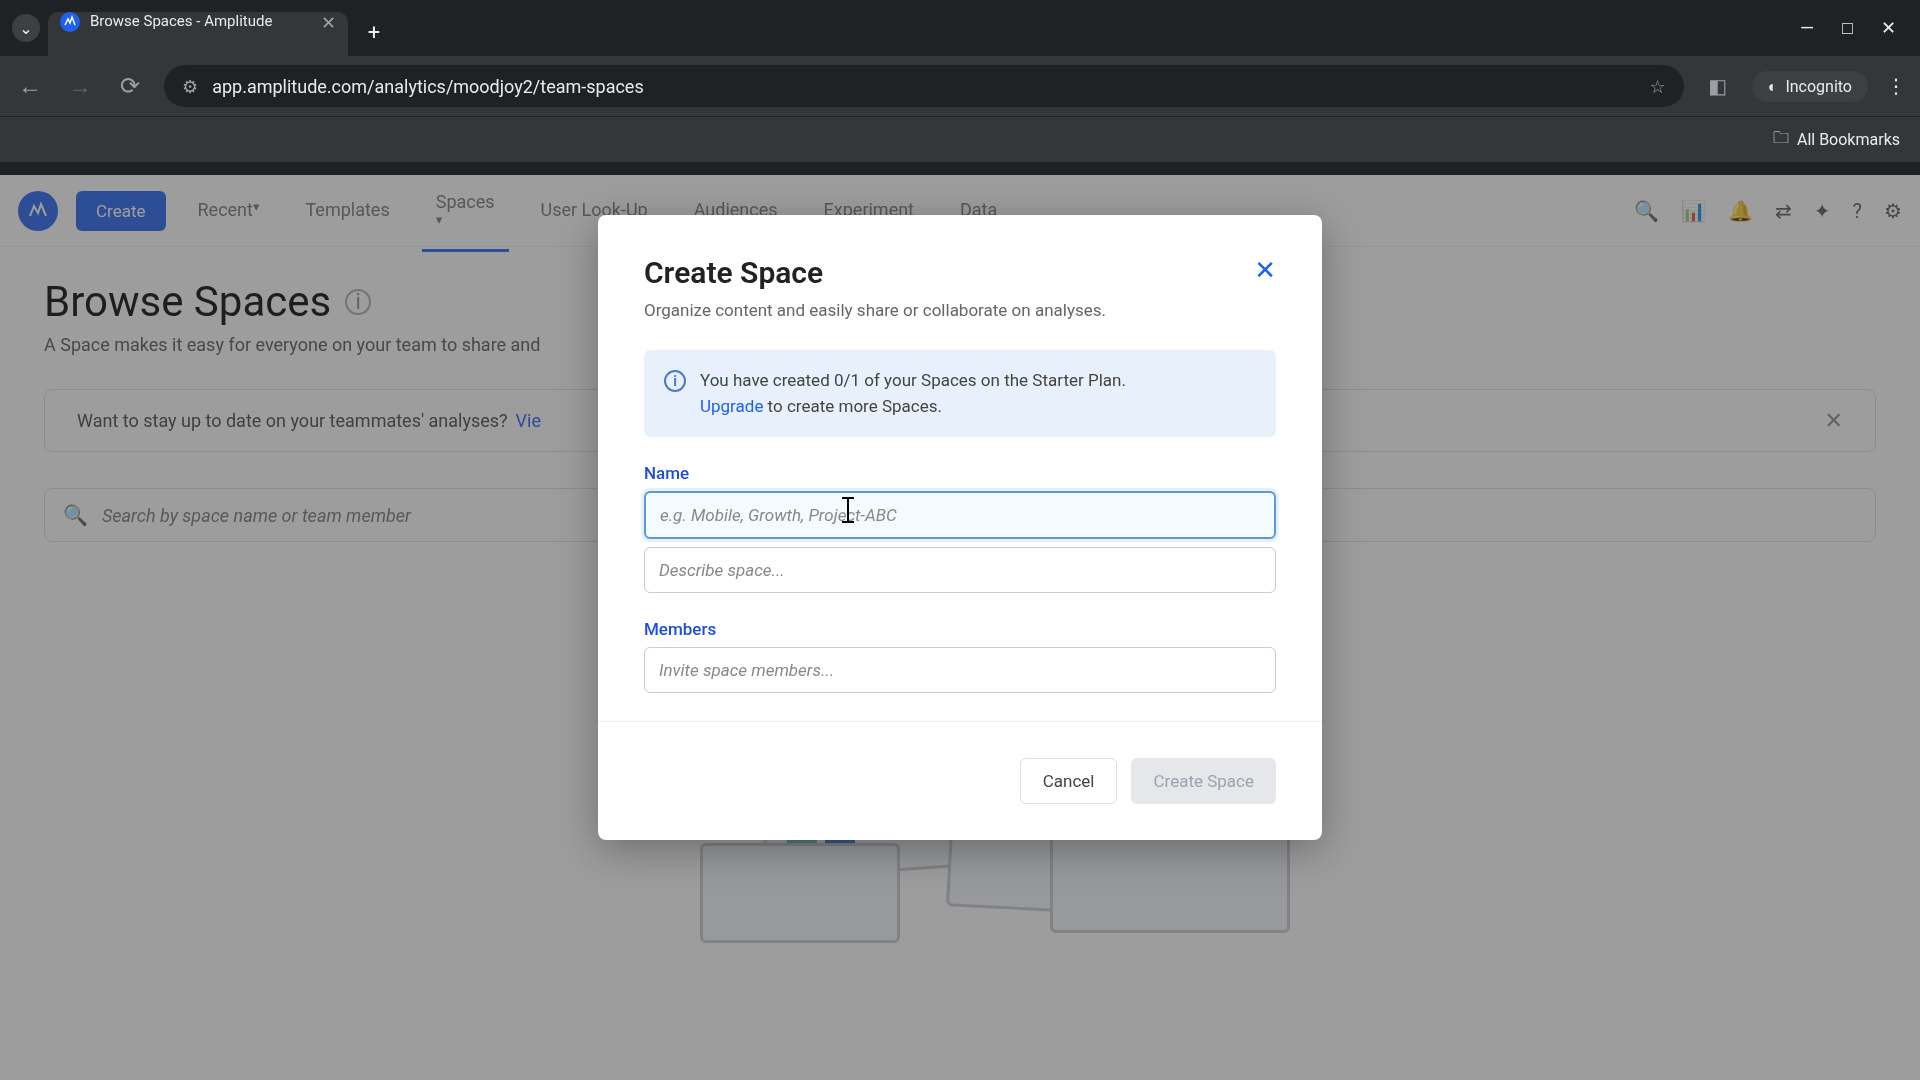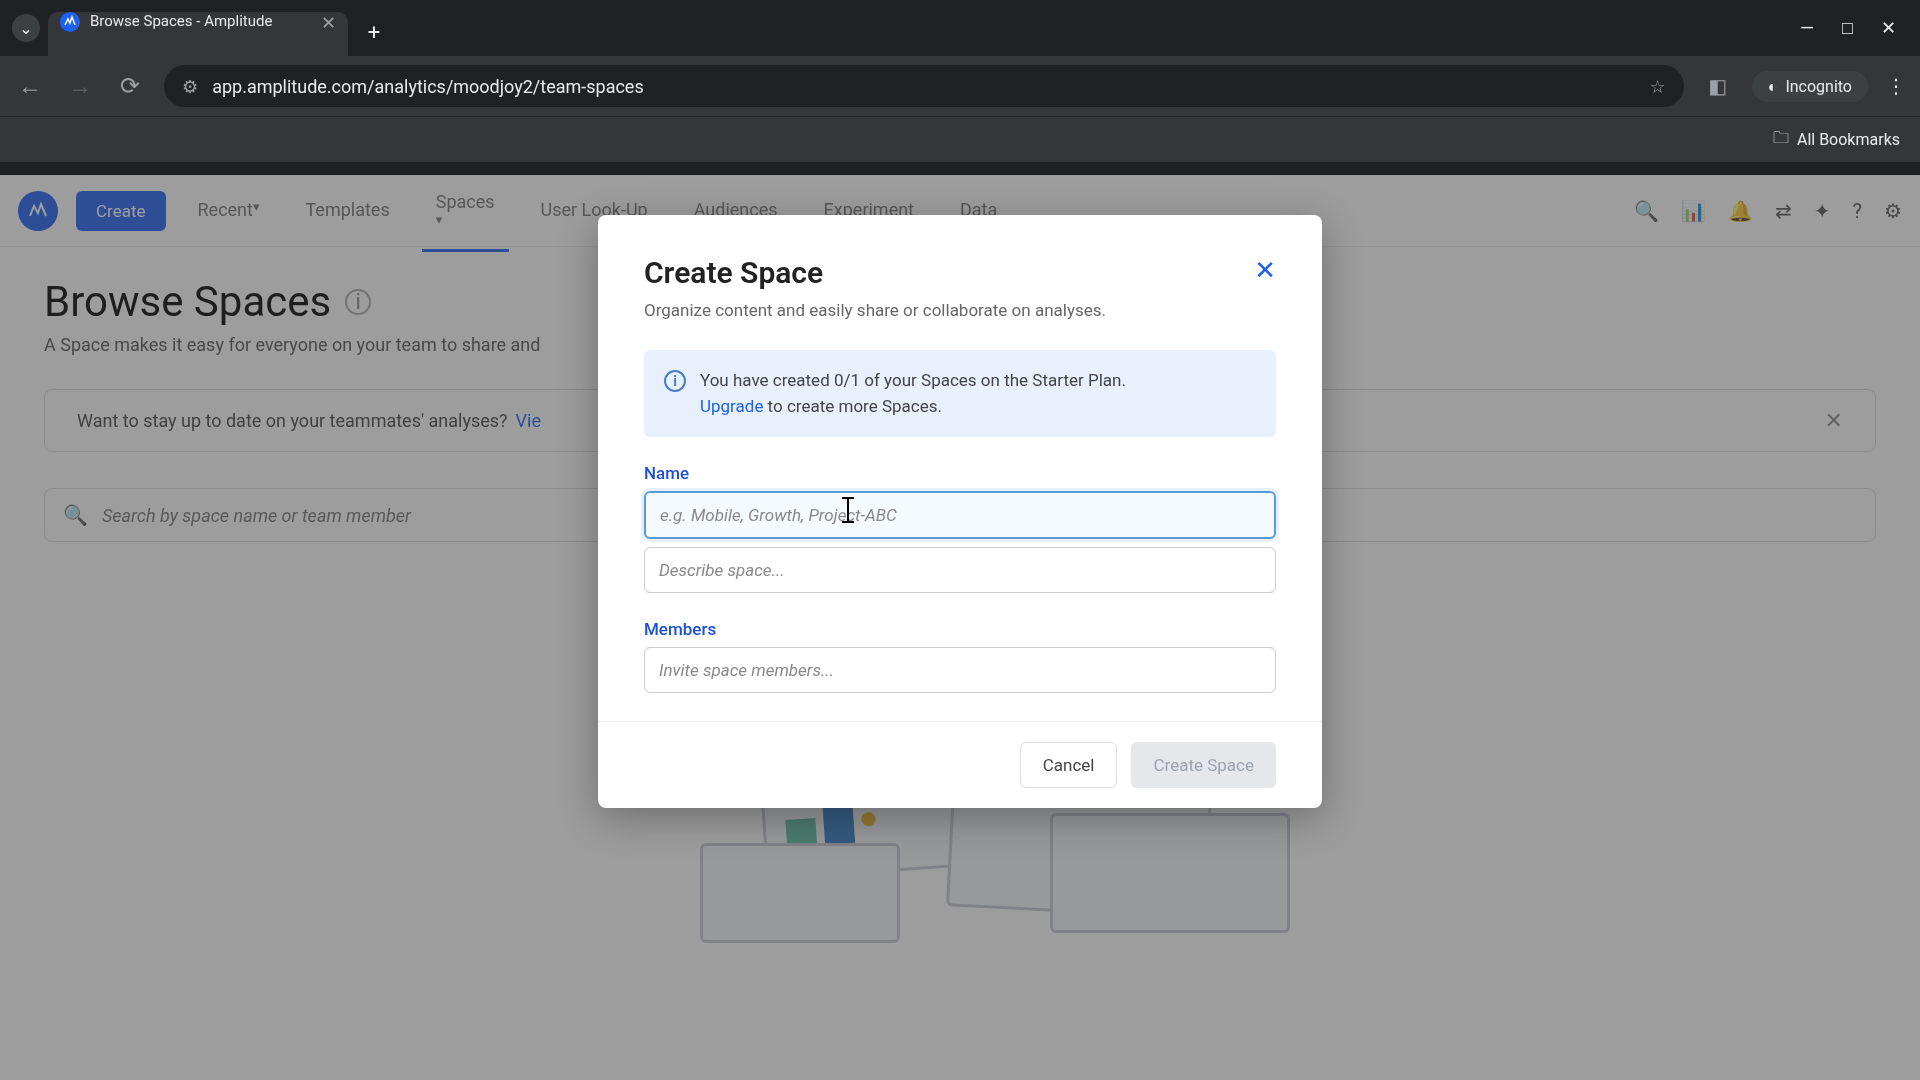--- a/index.html
+++ b/index.html
@@ -74,21 +74,21 @@
 
 .form-label { font-size: 17px; color: #1d4ed8; font-weight: 500; margin-top: 26px; display: block; }
 .form-input { width: 100%; border: 1px solid #ccc; border-radius: 6px; padding: 12px 14px; font-size: 17px; margin-top: 8px; font-style: italic; color: #333; outline: none; }
 .form-input.focused { border: 2px solid #5b9bd5; background: #f5faff; box-shadow: 0 0 0 3px rgba(91,155,213,0.15); }
 .form-input::placeholder { color: #888; font-style: italic; }
 
 .text-cursor { position: absolute; width: 16px; height: 22px; pointer-events: none; }
 .text-cursor::before { content: ""; position: absolute; left: 7px; top: 0; width: 2px; height: 22px; background: #000; }
 .text-cursor::after { content: ""; position: absolute; left: 2px; top: -2px; width: 12px; height: 2px; background: #000; box-shadow: 0 24px 0 #000; }
 
-.modal-footer { border-top: 1px solid #eee; padding: 20px 46px; display: flex; justify-content: flex-end; gap: 14px; }
+.modal-footer { border-top: 1px solid #eee; padding: 36px 46px; display: flex; justify-content: flex-end; gap: 14px; }
 .btn-cancel { background: #fff; border: 1px solid #ddd; padding: 12px 22px; border-radius: 6px; font-size: 17px; cursor: pointer; color: #444; }
 .btn-primary-disabled { background: #e5e7eb; border: none; padding: 12px 22px; border-radius: 6px; font-size: 17px; color: #9ca3af; cursor: not-allowed; }
 
 .chevron { font-size: 13px; }
 </style>
 </head>
 <body>
 
 <div class="browser-chrome">
   <div class="tab-bar">

